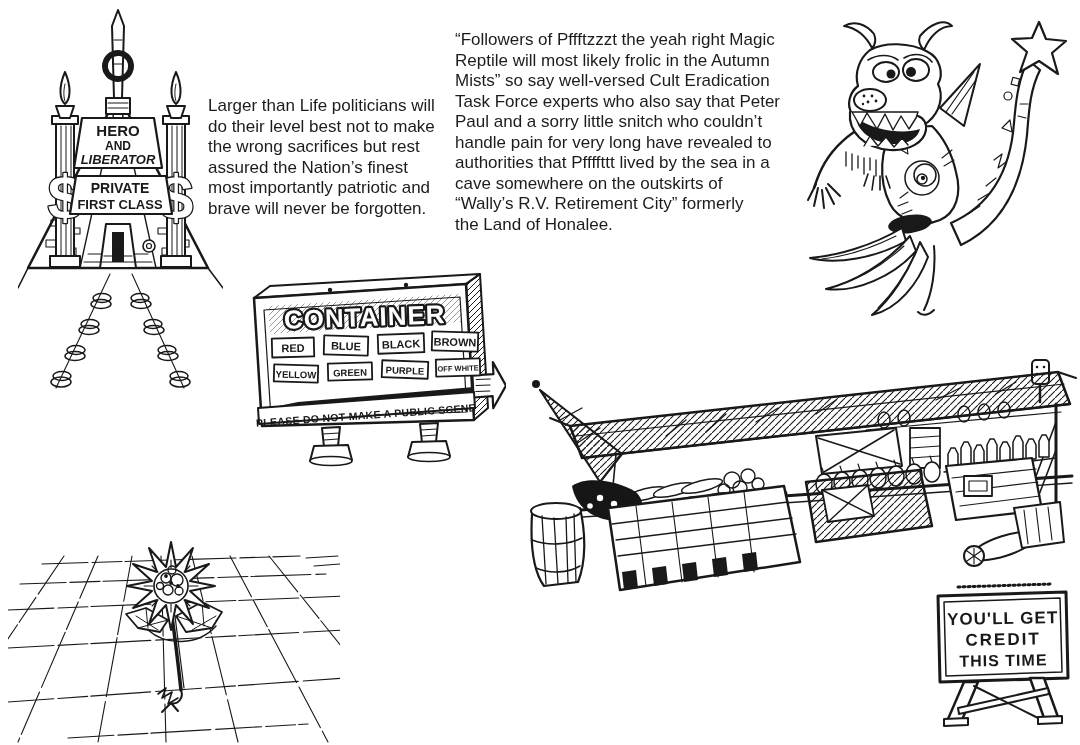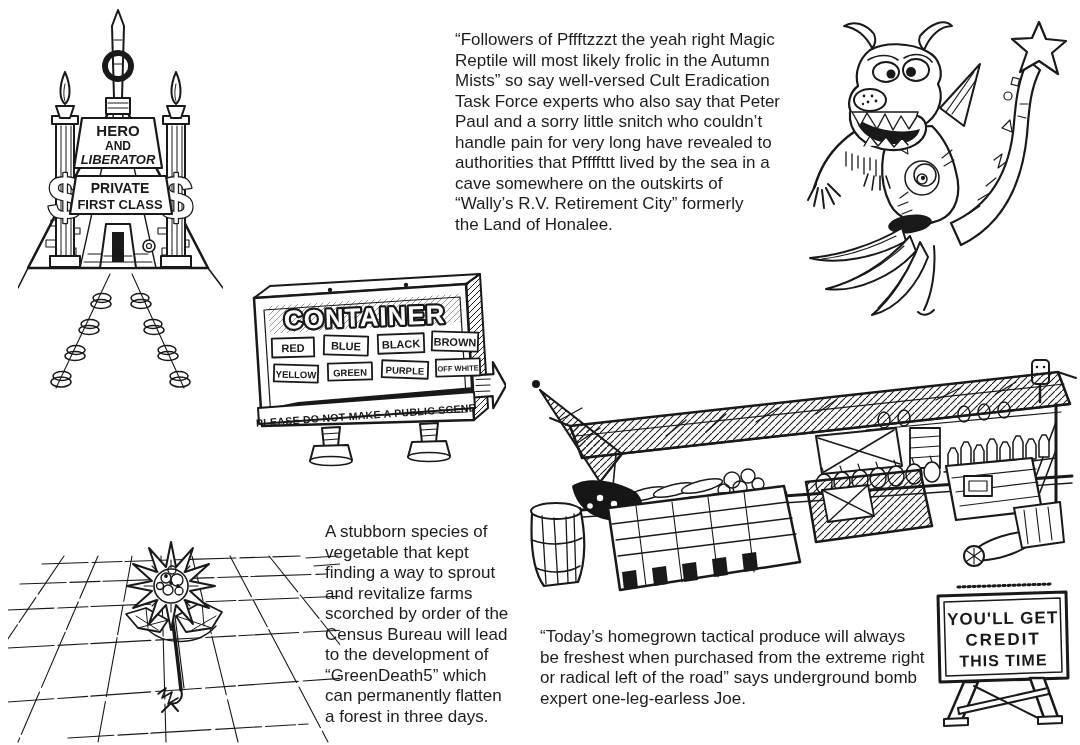--- a/index.html
+++ b/index.html
@@ -107,20 +107,26 @@
       <g>
         <polygon points="88,218 112,218 118,262 82,262" fill="#fff" stroke="#191919" stroke-width="2"></polygon>
         <rect x="94" y="226" width="12" height="30" fill="#191919"></rect>
         <path class="ink" stroke-width="1" d="M86,250 L114,250 M84,256 L116,256"></path>
         <circle cx="131" cy="240" r="6" fill="#fff" stroke="#191919" stroke-width="1.6"></circle>
         <circle cx="131" cy="240" r="2.5" fill="none" stroke="#191919" stroke-width="1.2"></circle>
       </g>
     </svg>
   </div>
 
+  <div class="caption" style="left:208px;top:96px;width:250px;">Larger than Life politicians will
+do their level best not to make
+the wrong sacrifices but rest
+assured the Nation’s finest
+most importantly patriotic and
+brave will never be forgotten.</div>
 
   <div class="caption" style="left:455px;top:30px;width:350px;">“Followers of Pffftzzzt the yeah right Magic
 Reptile will most likely frolic in the Autumn
 Mists” so say well-versed Cult Eradication
 Task Force experts who also say that Peter
 Paul and a sorry little snitch who couldn’t
 handle pain for very long have revealed to
 authorities that Pffffttt lived by the sea in a
 cave somewhere on the outskirts of
 “Wally’s R.V. Retirement City” formerly
@@ -294,30 +300,20 @@
             <circle cx="158" cy="78" r="1.2" fill="#191919"></circle>
           <circle cx="170" cy="88" r="1.2" fill="#191919"></circle>
         </g>
 
         <path class="ink" stroke-width="1.6" d="M150,196 L158,190 L154,200 L164,194 L160,206 L170,200"></path>
         <path class="ink" stroke-width="2" d="M173,192 C176,200 170,207 163,205 M163,205 L154,214 M163,205 L170,213"></path>
       </g>
     </svg>
   </div>
 
-  <div class="caption" style="left:325px;top:522px;width:220px;">A stubborn species of
-vegetable that kept
-finding a way to sprout
-and revitalize farms
-scorched by order of the
-Census Bureau will lead
-to the development of
-“GreenDeath5” which
-can permanently flatten
-a forest in three days.</div>
 
   <div class="art" style="left:516px;top:356px;width:562px;height:258px;">
     <svg viewBox="0 0 562 258">
       <defs>
         <pattern id="mHatch" width="7" height="7" patternUnits="userSpaceOnUse">
           <path d="M0,7 L7,0" stroke="#191919" stroke-width="1.1"></path>
         </pattern>
       </defs>
 
       <g>
@@ -447,24 +443,20 @@
         <path class="ink" stroke-width="1.1" d="M458,192 L458,208 M451,195 L465,205 M451,205 L465,195"></path>
       </g>
 
       <g>
         <polygon points="498,152 544,146 548,186 506,192" fill="#fff" stroke="#191919" stroke-width="2"></polygon>
         <path class="ink" stroke-width="1.1" d="M508,154 L512,188 M520,152 L524,186 M532,151 L536,184"></path>
       </g>
     </svg>
   </div>
 
-  <div class="caption" style="left:540px;top:627px;width:400px;">“Today’s homegrown tactical produce will always
-be freshest when purchased from the extreme right
-or radical left of the road” says underground bomb
-expert one-leg-earless Joe.</div>
 
   <div class="art" style="left:930px;top:582px;width:148px;height:147px;">
     <svg viewBox="0 0 148 147">
       <path class="ink" stroke-width="3" stroke-dasharray="2 3" d="M28,5 L122,2"></path>
       <polygon points="8,14 136,10 138,96 10,100" fill="#fff" stroke="#191919" stroke-width="3"></polygon>
       <polygon points="14,20 130,16 132,90 16,94" fill="none" stroke="#191919" stroke-width="1.5"></polygon>
       <g font-family="Liberation Sans, sans-serif" font-weight="bold" fill="#191919" transform="rotate(-1 73 55)">
         <text x="73" y="42" text-anchor="middle" font-size="17" letter-spacing="1">YOU'LL GET</text>
         <text x="73" y="63" text-anchor="middle" font-size="17" letter-spacing="2">CREDIT</text>
         <text x="73" y="84" text-anchor="middle" font-size="16" letter-spacing="1">THIS TIME</text>

